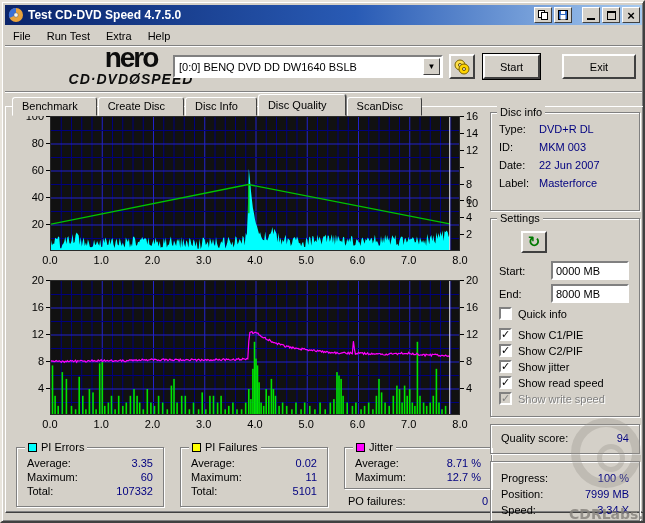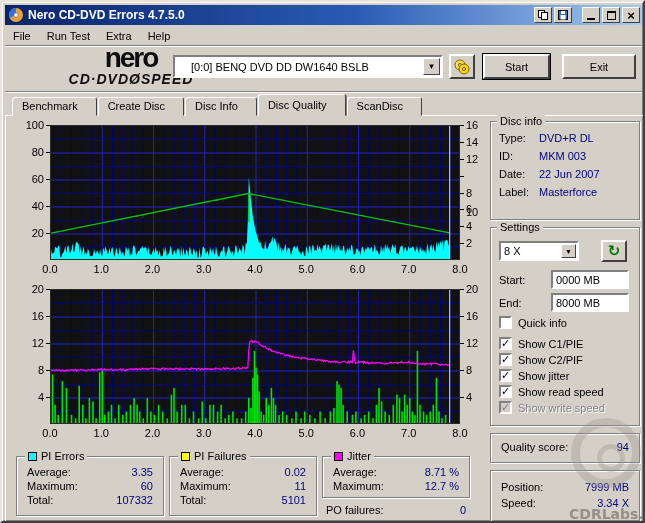--- a/index.html
+++ b/index.html
@@ -23,52 +23,52 @@
   .menubar{position:absolute;left:3px;top:24px;width:637px;height:19px;display:flex;align-items:center;background:#d4d0c8;}
   .menu-item{padding:2px 8px;}
   .groove{position:absolute;left:3px;width:637px;height:2px;border-top:1px solid #808080;border-bottom:1px solid #fff;}
   
   .header{position:absolute;left:3px;top:44px;width:637px;height:45px;}
   .logo{position:absolute;left:26px;top:0px;width:200px;text-align:center;color:#0d0d0d;}
   .logo .l1{font-size:28px;font-weight:900;letter-spacing:-2px;line-height:24px;}
   .logo .l2{font-size:14px;font-weight:bold;font-style:italic;letter-spacing:1px;margin-top:1px;}
   .combo{position:absolute;left:168px;top:9px;width:270px;height:23px;background:#fff;
     border:2px solid;border-color:#808080 #fff #fff #808080;display:flex;align-items:center;}
-  .combo .txt{flex:1;padding:0 16px;white-space:nowrap;overflow:hidden;}
+  .combo .txt{flex:1;padding:0 4px;white-space:nowrap;overflow:hidden;}
   .combo .drop{width:17px;height:17px;margin-right:1px;background:#d4d0c8;border:1px solid;border-color:#fff #404040 #404040 #fff;
     display:flex;align-items:center;justify-content:center;font-size:8px;}
   .sqbtn{position:absolute;background:#d4d0c8;border:2px solid;border-color:#fff #404040 #404040 #fff;
     display:flex;align-items:center;justify-content:center;}
   .btn{background:#d4d0c8;border:2px solid;border-color:#fff #404040 #404040 #fff;
     display:flex;align-items:center;justify-content:center;font-size:11px;}
-  #start-btn{position:absolute;left:478px;top:8px;width:67px;height:25px;outline:1px solid #000;}
+  #start-btn{position:absolute;left:478px;top:8px;width:57px;height:25px;outline:1px solid #000;}
   #exit-btn{position:absolute;left:557px;top:8px;width:74px;height:25px;}
   #disc-btn{left:444px;top:8px;width:26px;height:25px;}
   
   .tabstrip{position:absolute;left:10px;top:92px;height:22px;display:flex;align-items:flex-end;z-index:5;}
   .tab{height:19px;padding:2px 18px 0 9px;margin-right:1px;background:#d4d0c8;
     border:1px solid;border-color:#fff #404040 #d4d0c8 #fff;border-radius:3px 3px 0 0;white-space:nowrap;}
   .tab.active{height:22px;padding-top:4px;font-weight:normal;position:relative;z-index:7;
     border-color:#fff #404040 #d4d0c8 #fff;box-shadow:1px 0 0 #808080;}
   
-  .page{position:absolute;left:3px;top:113px;width:639px;height:407px;background:#d4d0c8;
+  .page{position:absolute;left:3px;top:104px;width:639px;height:407px;background:#d4d0c8;
     border:1px solid;border-color:#fff #404040 #404040 #fff;box-shadow:inset -1px -1px 0 #808080;z-index:4;}
   
   .chart-grid{position:absolute;display:grid;grid-template-columns:38px 410px 26px;grid-template-rows:135px 17px;}
   #chart1{left:6px;top:9px;} #chart2{left:6px;top:173px;}
   .plot{position:relative;background:#111;overflow:hidden;border:1px solid #2a2a2a;}
   .yl,.yr{position:relative;font-size:11px;}
   .yl span{position:absolute;right:6px;transform:translateY(-50%);}
   .yr span{position:absolute;left:6px;transform:translateY(-50%);}
   .yl i,.yr i{position:absolute;width:4px;height:1px;background:#000;}
   .yl i{right:0;} .yr i{left:0;}
   .xl{position:relative;grid-column:2;font-size:11px;}
   .xl span{position:absolute;top:3px;transform:translateX(-50%);}
   
-  .statsrow{position:absolute;left:10px;top:340px;display:flex;gap:5px;}
+  .statsrow{position:absolute;left:10px;top:340px;display:flex;gap:16px;}
   .gbox{position:relative;border:1px solid #808080;box-shadow:inset 1px 1px 0 #fff,1px 1px 0 #fff;padding:8px 8px 4px 8px;}
   .gbox .legend{position:absolute;top:-7px;left:8px;background:#d4d0c8;padding:0 3px;display:flex;align-items:center;gap:4px;}
   .sq{width:9px;height:9px;border:1px solid #000;display:inline-block;}
   .statbox{width:148px;}
   .srow{display:flex;justify-content:space-between;padding:1px 2px;}
   .srow .v{color:#000080;}
   .pofail{display:flex;justify-content:space-between;margin-top:6px;padding:0 4px;}
   .pofail .v{color:#000080;}
   
   .rightcol{position:absolute;left:484px;top:5px;width:150px;}
@@ -109,21 +109,21 @@
 <body>
 
 <div id="win">
 
   <div class="titlebar">
     <svg class="app-ico" viewBox="0 0 16 16">
       <circle cx="8" cy="8" r="7" fill="#e8a23c"></circle>
       <path d="M8 1 A7 7 0 0 0 1.5 11 L8 8 Z" fill="#3a6fd8"></path>
       <circle cx="8" cy="8" r="2.2" fill="#f4f4f4" stroke="#555" stroke-width="0.5"></circle>
     </svg>
-    <span>Nero CD-DVD Errors 4.7.5.0</span>
+    <span>Test CD-DVD Speed 4.7.5.0</span>
     <div class="tb-btns">
       <div class="tbbtn">
         <svg width="10" height="10" viewBox="0 0 10 10">
           <rect x="0.5" y="0.5" width="6" height="7" fill="#fff" stroke="#000"></rect>
           <rect x="3.5" y="2.5" width="6" height="7" fill="#fff" stroke="#000"></rect>
         </svg>
       </div>
       <div class="tbbtn">
         <svg width="10" height="10" viewBox="0 0 10 10">
           <rect x="0.5" y="0.5" width="9" height="9" fill="#316ac5" stroke="#000"></rect>
@@ -566,24 +566,20 @@
           </div>
         <div class="inforow">
             <span class="k">Label:</span>
             <span class="v">Masterforce</span>
           </div>
       </div>
 
       <div class="rc-box" style="height:199px;">
         <div class="legend">Settings</div>
         <div class="set-row1">
-          <div class="combo2">
-            <span class="txt">8 X</span>
-            <span class="drop">▼</span>
-          </div>
           <div class="btn" id="refresh-btn">
               <span>↻</span>
             </div>
         </div>
         <div class="fieldrow">
           <span class="k">Start:</span>
           <div class="field">
               <span>0000 MB</span>
             </div>
         </div>
@@ -623,20 +619,24 @@
 
       <div class="rc-box" style="height:30px;padding:7px 8px;">
         <div class="kvrow" style="padding:0 2px;">
           <span>Quality score:</span>
           <span class="v">94</span>
         </div>
       </div>
 
       <div class="rc-box" style="height:62px;padding:8px 8px;">
         <div class="kvrow">
+            <span>Progress:</span>
+            <span class="v">100 %</span>
+          </div>
+        <div class="kvrow">
             <span>Position:</span>
             <span class="v">7999 MB</span>
           </div>
         <div class="kvrow">
             <span>Speed:</span>
             <span class="v">3.34 X</span>
           </div>
       </div>
     </div>
   </div>

